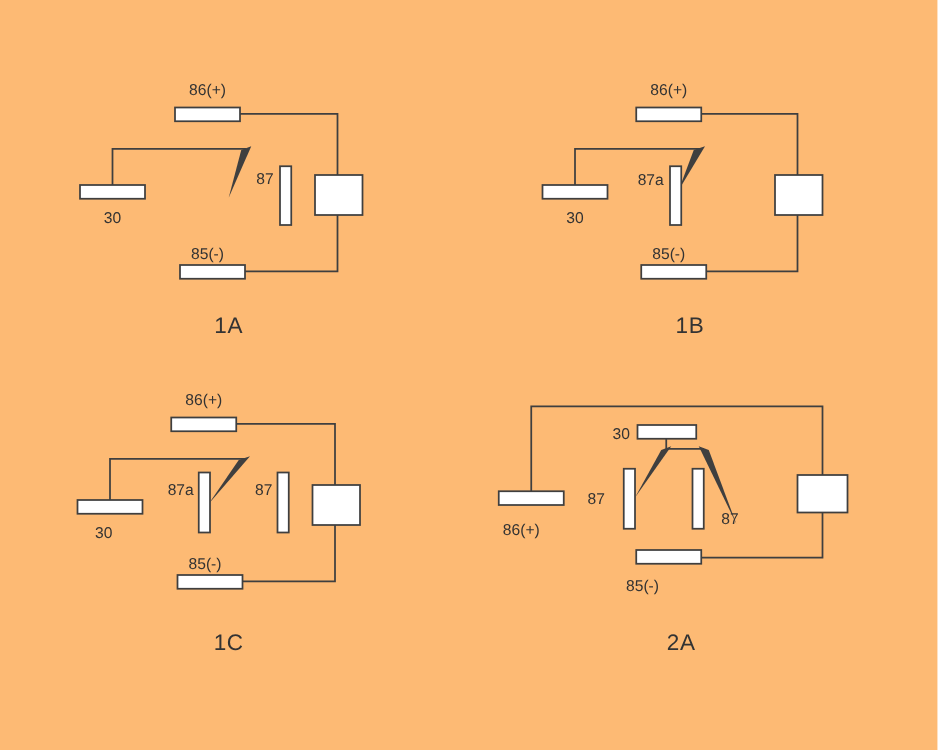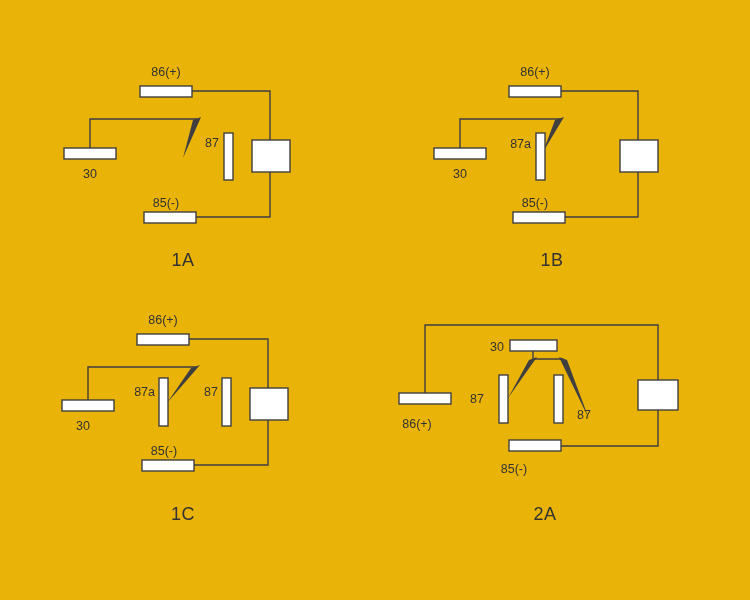--- a/index.html
+++ b/index.html
@@ -4,21 +4,21 @@
 <style>
   html, body {
     margin: 0;
     padding: 0;
     background: #ffffff;
   }
   .stage {
     position: relative;
     width: 750px;
     height: 600px;
-    background: #eab308;
+    background: #fdba74;
     overflow: hidden;
   }
   svg {
     display: block;
   }
   .wire {
     fill: none;
     stroke: #3f3f3f;
     stroke-width: 1.4;
   }

